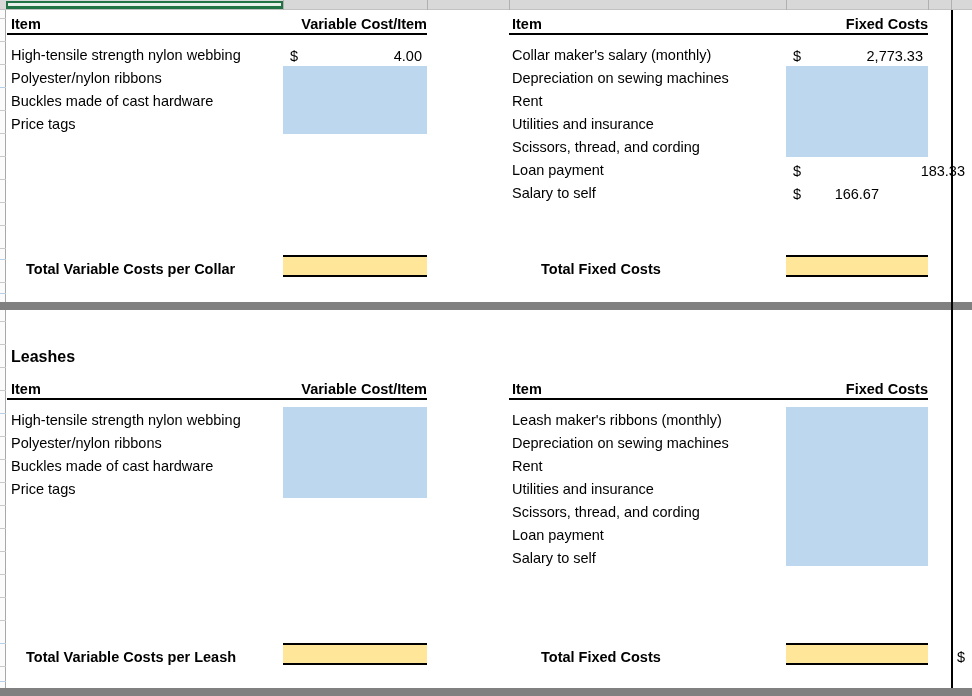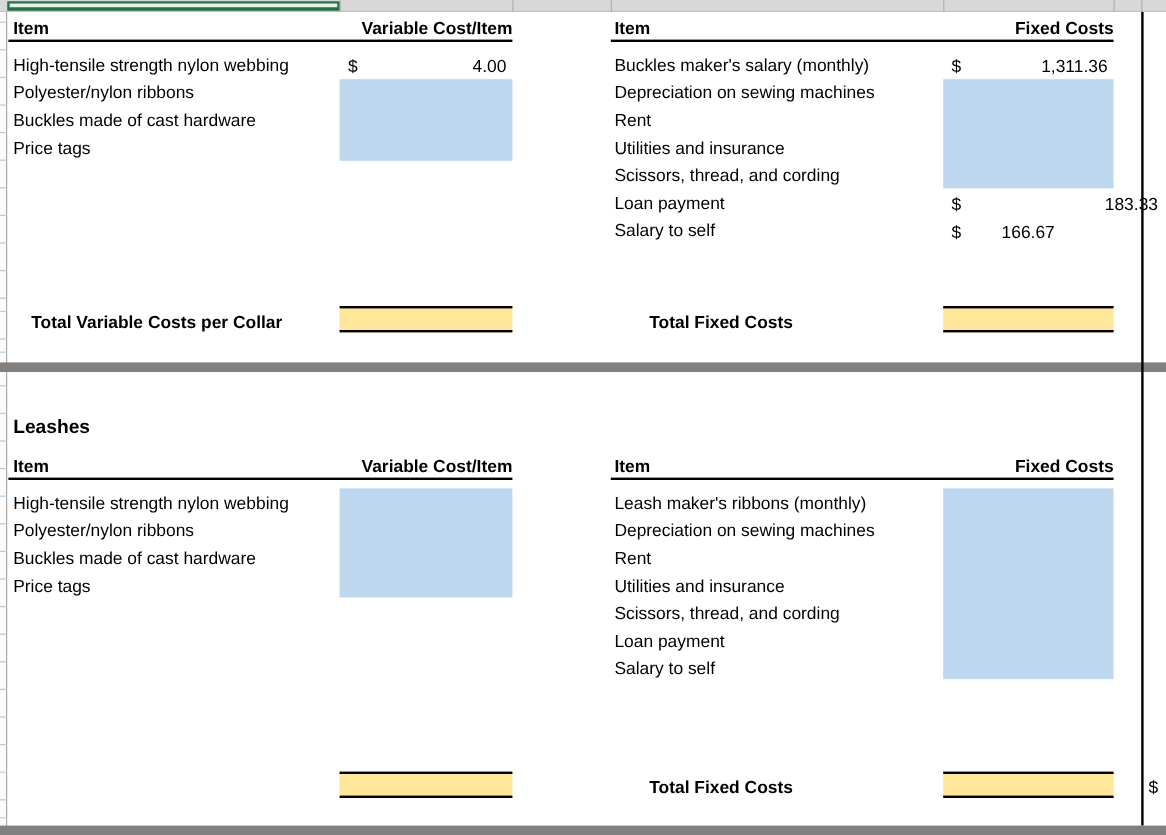--- a/index.html
+++ b/index.html
@@ -192,23 +192,23 @@
   <div class="cell lbl-left" style="top:48px">High-tensile strength nylon webbing</div>
   <div class="cur-l" style="left:290px; top:48px">$</div>
   <div class="num-r" style="left:287px; top:48px; width:135px">4.00</div>
 
   <div class="cell lbl-left" style="top:71px">Polyester/nylon ribbons</div>
   <div class="cell lbl-left" style="top:94px">Buckles made of cast hardware</div>
   <div class="cell lbl-left" style="top:117px">Price tags</div>
 
   <div class="fill fill-blue" style="left:786px; top:66px; width:142px; height:91px"></div>
 
-  <div class="cell lbl-right" style="top:48px">Buckles maker's salary (monthly)</div>
+  <div class="cell lbl-right" style="top:48px">Collar maker's salary (monthly)</div>
   <div class="cur-l" style="left:793px; top:48px">$</div>
-  <div class="num-r" style="left:790px; top:48px; width:133px">1,311.36</div>
+  <div class="num-r" style="left:790px; top:48px; width:133px">2,773.33</div>
 
   <div class="cell lbl-right" style="top:71px">Depreciation on sewing machines</div>
   <div class="cell lbl-right" style="top:94px">Rent</div>
   <div class="cell lbl-right" style="top:117px">Utilities and insurance</div>
   <div class="cell lbl-right" style="top:140px">Scissors, thread, and cording</div>
 
   <div class="cell lbl-right" style="top:163px">Loan payment</div>
   <div class="cur-l" style="left:793px; top:163px">$</div>
   <div class="num-r" style="left:832px; top:163px; width:133px">183.33</div>
 
@@ -244,20 +244,21 @@
   <div class="fill fill-blue" style="left:786px; top:407px; width:142px; height:159px"></div>
 
   <div class="cell lbl-right" style="top:413px">Leash maker's ribbons (monthly)</div>
   <div class="cell lbl-right" style="top:436px">Depreciation on sewing machines</div>
   <div class="cell lbl-right" style="top:459px">Rent</div>
   <div class="cell lbl-right" style="top:482px">Utilities and insurance</div>
   <div class="cell lbl-right" style="top:505px">Scissors, thread, and cording</div>
   <div class="cell lbl-right" style="top:528px">Loan payment</div>
   <div class="cell lbl-right" style="top:551px">Salary to self</div>
 
+  <div class="cell bold" style="left:26px; top:650px">Total Variable Costs per Leash</div>
   <div class="total-box" style="left:283px; top:643px; width:144px; height:22px"></div>
 
   <div class="cell bold" style="left:541px; top:650px">Total Fixed Costs</div>
   <div class="total-box" style="left:786px; top:643px; width:142px; height:22px"></div>
 
   <div class="right-border"></div>
 
   <div class="cell" style="left:957px; top:650px">$</div>
 
   <div class="pane-sep" id="sep-bot"></div>

